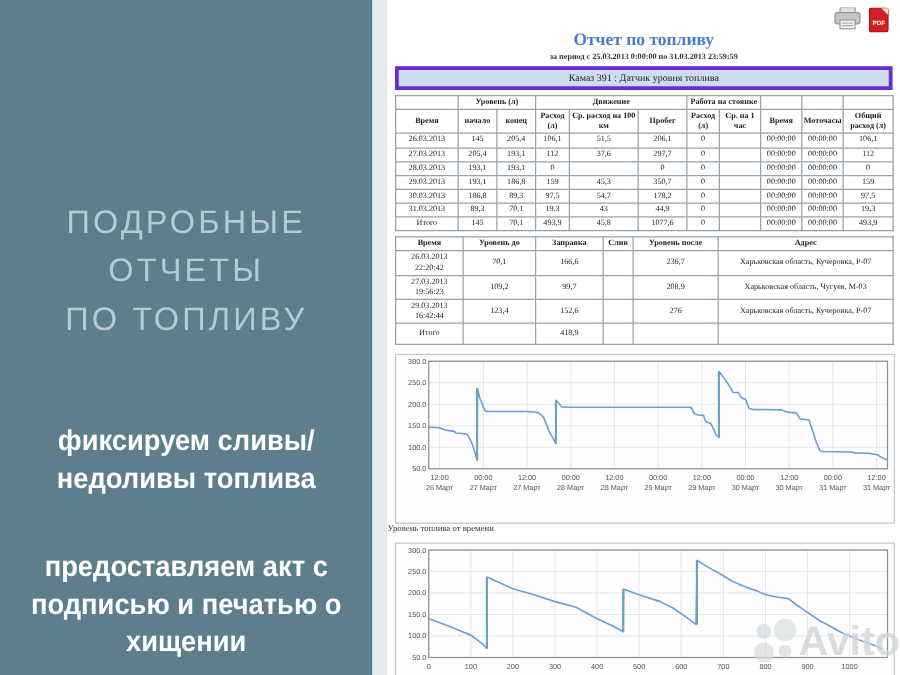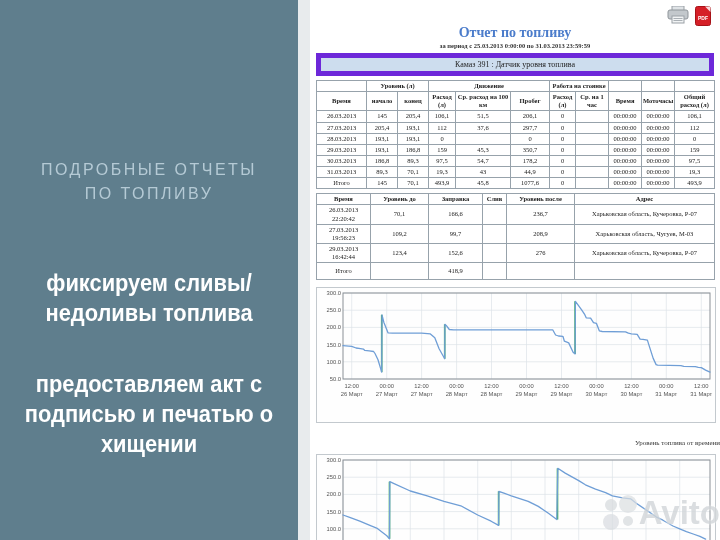--- a/index.html
+++ b/index.html
@@ -1,46 +1,46 @@
 <!DOCTYPE html>
 <html><head>
 <meta charset="utf-8">
 <style>
   html,body{margin:0;padding:0;background:#fff;}
   #stage{position:relative;width:720px;height:540px;overflow:hidden;font-family:"Liberation Sans",sans-serif;}
 
   
   #left-panel{position:absolute;left:0;top:0;width:298px;height:540px;background:#5f7e8d;}
   #gutter{position:absolute;left:298px;top:0;width:12px;height:540px;background:#e8ebed;}
-  .panel-title{margin-top:158px;text-align:center;color:#b5cad5;font-size:16px;
+  .panel-title{margin-top:158px;text-align:center;color:#b5cad5;font-size:26px;
     letter-spacing:2.5px;line-height:1.5;font-weight:400;white-space:pre-line;}
   .panel-body{color:#ffffff;font-weight:bold;font-size:23px;line-height:1.32;
     text-align:center;white-space:pre-line;transform:scaleX(.95);transform-origin:center;}
   .pb1{margin-top:62px;}
   .pb2{margin-top:40px;}
 
   
   #page{position:absolute;left:310px;top:0;width:410px;height:540px;background:#ffffff;
     font-family:"Liberation Serif",serif;color:#222;}
   #toolbar{position:absolute;top:6px;right:9px;display:flex;gap:6px;align-items:flex-start;}
   .report-title{margin-top:25px;text-align:center;font-size:14px;font-weight:bold;color:#4b7ccb;}
   .report-subtitle{margin-top:1px;text-align:center;font-size:6.5px;font-weight:bold;color:#333;}
-  .section-bar{margin:4px 6px 0 6px;background:#cdddee;border:5px solid #6d28d9;
+  .section-bar{margin:4px 6px 0 6px;background:#cdddee;border:3px solid #6d28d9;
     font-size:8px;text-align:center;padding:2px 0;color:#222;}
 
   table{border-collapse:collapse;table-layout:fixed;margin:4px 6px 0 6px;width:398px;
     font-size:6.5px;color:#222;}
   th,td{border:1px solid #97a2ab;padding:1px 1px;text-align:center;line-height:1.25;
     overflow:hidden;font-weight:normal;}
   th{font-weight:bold;}
   td.pre{white-space:pre-line;}
   #refuel-table td{height:14px;}
 
   .chart-box{display:block;margin:7px 6px 0 6px;border:1px solid #c3c9ce;background:#fefefe;}
-  .chart-caption{margin-top:16px;text-align:right;font-size:7px;color:#333;}
+  .chart-caption{margin-top:0px;text-align:left;font-size:7px;color:#333;}
 
   
   .icon-svg{display:block;}
 
   
   #watermark{position:absolute;right:0px;bottom:8px;display:flex;align-items:center;
     gap:0;opacity:.8;pointer-events:none;font-family:"Liberation Sans",sans-serif;}
   #watermark .wm-text{font-size:33px;font-weight:bold;color:#d2d6d9;
     text-shadow:0 0 2px #ffffff;}
 </style>

